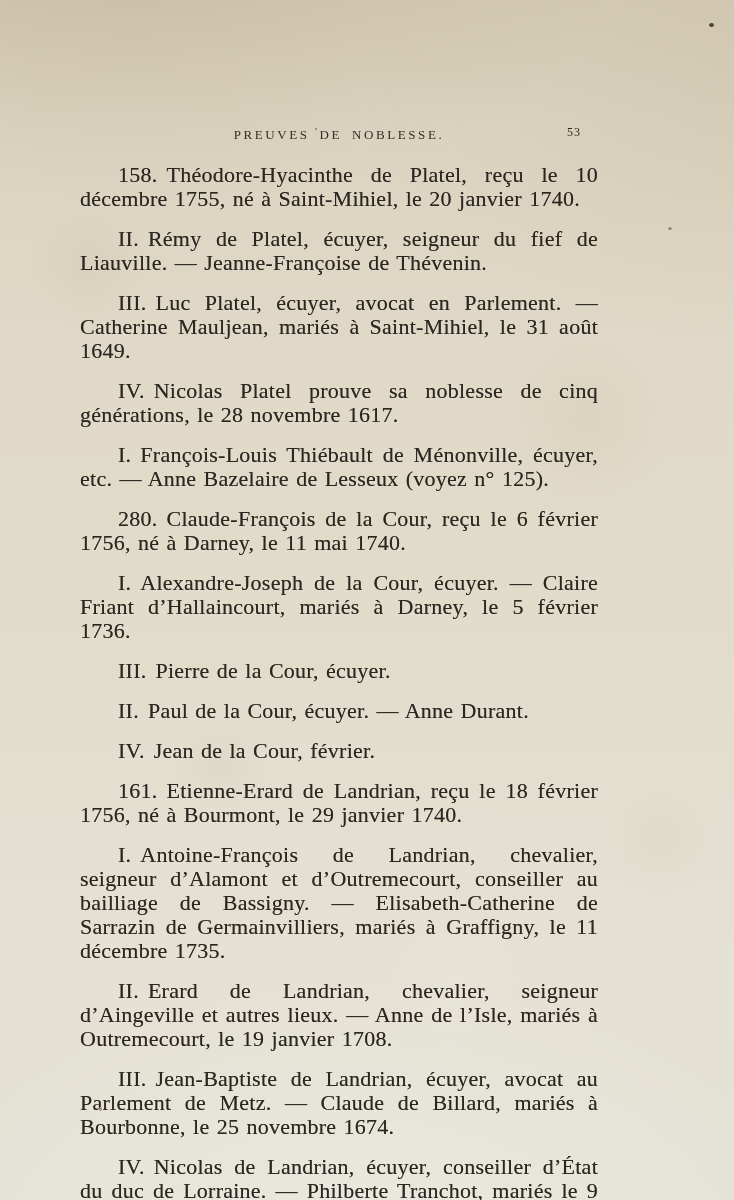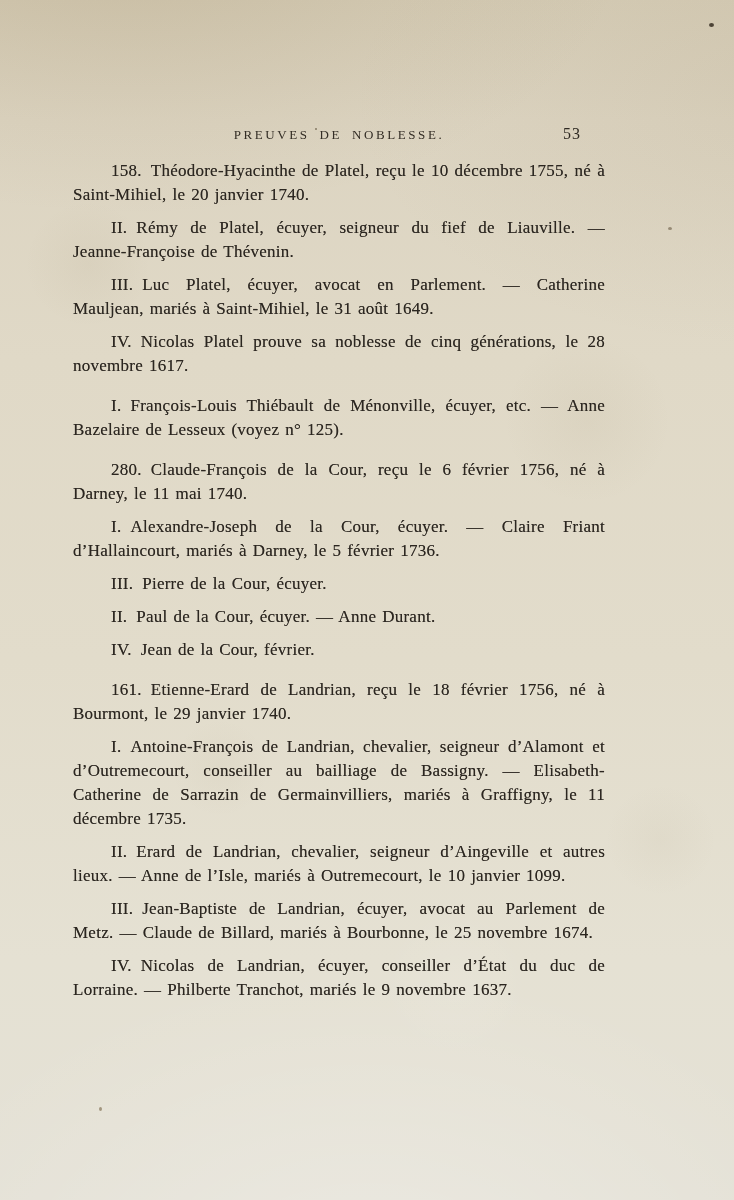--- a/index.html
+++ b/index.html
@@ -51,29 +51,29 @@
     text-align: center;
     font-size: 13px;
     letter-spacing: 2.6px;
     word-spacing: 4px;
     color: #332d25;
   }
   .folio {
     position: absolute;
     right: 33px;
     top: -2px;
-    font-size: 16px;
+    font-size: 12px;
     letter-spacing: 1px;
     color: #2e2922;
   }
   .entry { margin: 0; }
   .entry + .entry { margin-top: 16px; }
   .entry p {
-    margin: 9px;
-    font-size: 17px;
+    margin: 16px;
+    font-size: 22px;
     line-height: 24px;
     text-align: justify;
     text-indent: 38px;
     letter-spacing: 0.25px;
     word-spacing: 1.5px;
     color: #2b2620;
     text-shadow: 0 0 0.6px rgba(43,38,32,0.55);
   }
   .entry p.entry-intro { margin-bottom: 5px; }
   .num { margin-right: 9px; }
@@ -112,21 +112,21 @@
         <section class="entry">
           <p class="entry-intro"><span class="num">280.</span><span>Claude-François de la Cour, reçu le 6 février 1756, né à Darney, le 11 mai 1740.</span></p>
           <p><span class="num">I.</span><span>Alexandre-Joseph de la Cour, écuyer. — Claire Friant d’Hallaincourt, mariés à Darney, le 5 février 1736.</span></p>
           <p><span class="num">III.</span><span>Pierre de la Cour, écuyer.</span></p>
           <p><span class="num">II.</span><span>Paul de la Cour, écuyer. — Anne Durant.</span></p>
           <p><span class="num">IV.</span><span>Jean de la Cour, février.</span></p>
         </section>
         <section class="entry">
           <p class="entry-intro"><span class="num">161.</span><span>Etienne-Erard de Landrian, reçu le 18 février 1756, né à Bourmont, le 29 janvier 1740.</span></p>
           <p><span class="num">I.</span><span>Antoine-François de Landrian, chevalier, seigneur d’Alamont et d’Outremecourt, conseiller au bailliage de Bassigny. — Elisabeth-Catherine de Sarrazin de Germainvilliers, mariés à Graffigny, le 11 décembre 1735.</span></p>
-          <p><span class="num">II.</span><span>Erard de Landrian, chevalier, seigneur d’Aingeville et autres lieux. — Anne de l’Isle, mariés à Outremecourt, le 10 janvier 1099.</span></p>
+          <p><span class="num">II.</span><span>Erard de Landrian, chevalier, seigneur d’Aingeville et autres lieux. — Anne de l’Isle, mariés à Outremecourt, le 19 janvier 1708.</span></p>
           <p><span class="num">III.</span><span>Jean-Baptiste de Landrian, écuyer, avocat au Parlement de Metz. — Claude de Billard, mariés à Bourbonne, le 25 novembre 1674.</span></p>
           <p><span class="num">IV.</span><span>Nicolas de Landrian, écuyer, conseiller d’État du duc de Lorraine. — Philberte Tranchot, mariés le 9 novembre 1637.</span></p>
         </section>
       </div>
 
   </div>
 
   <span class="speck speck-1"></span>
   <span class="speck speck-2"></span>
   <span class="speck speck-3"></span>

